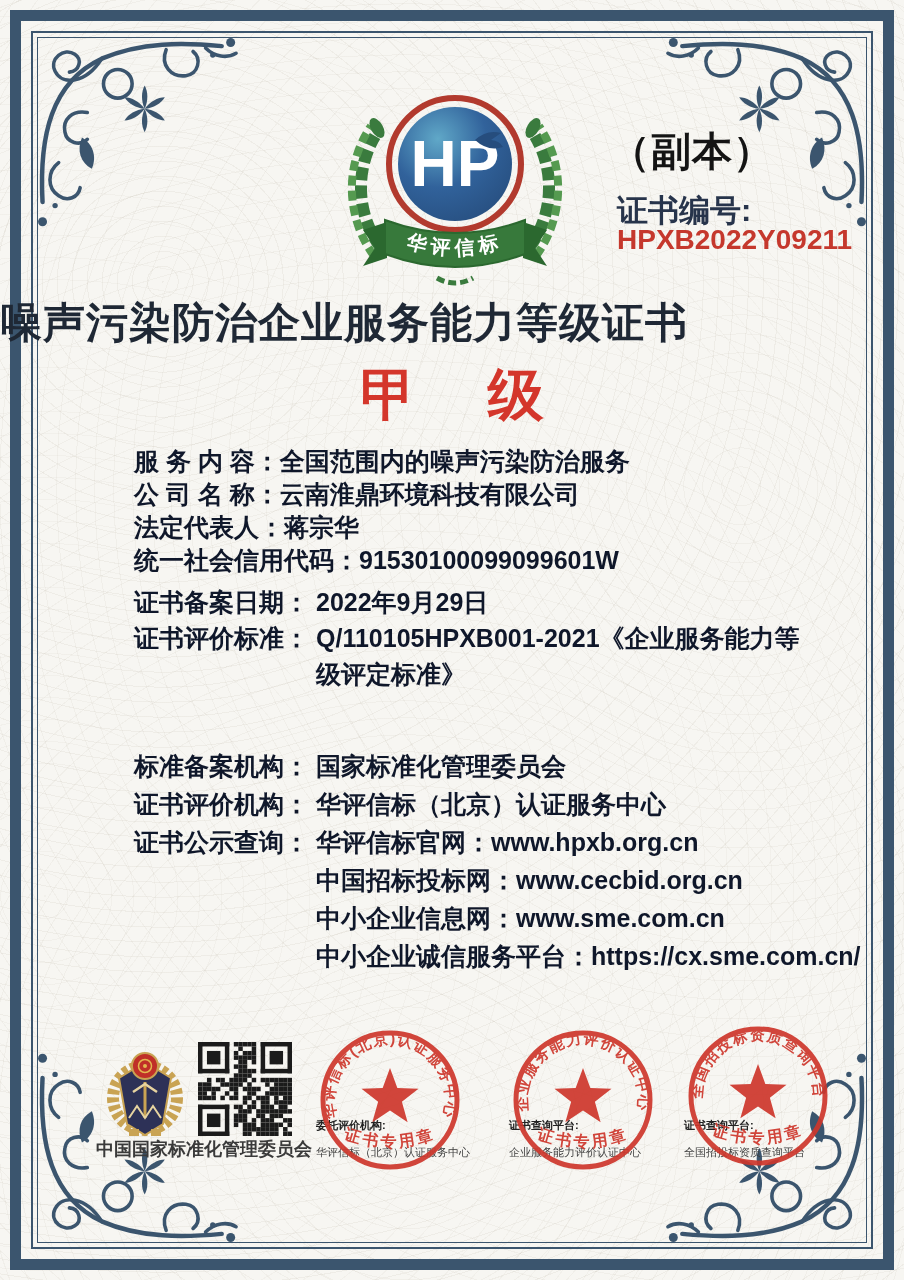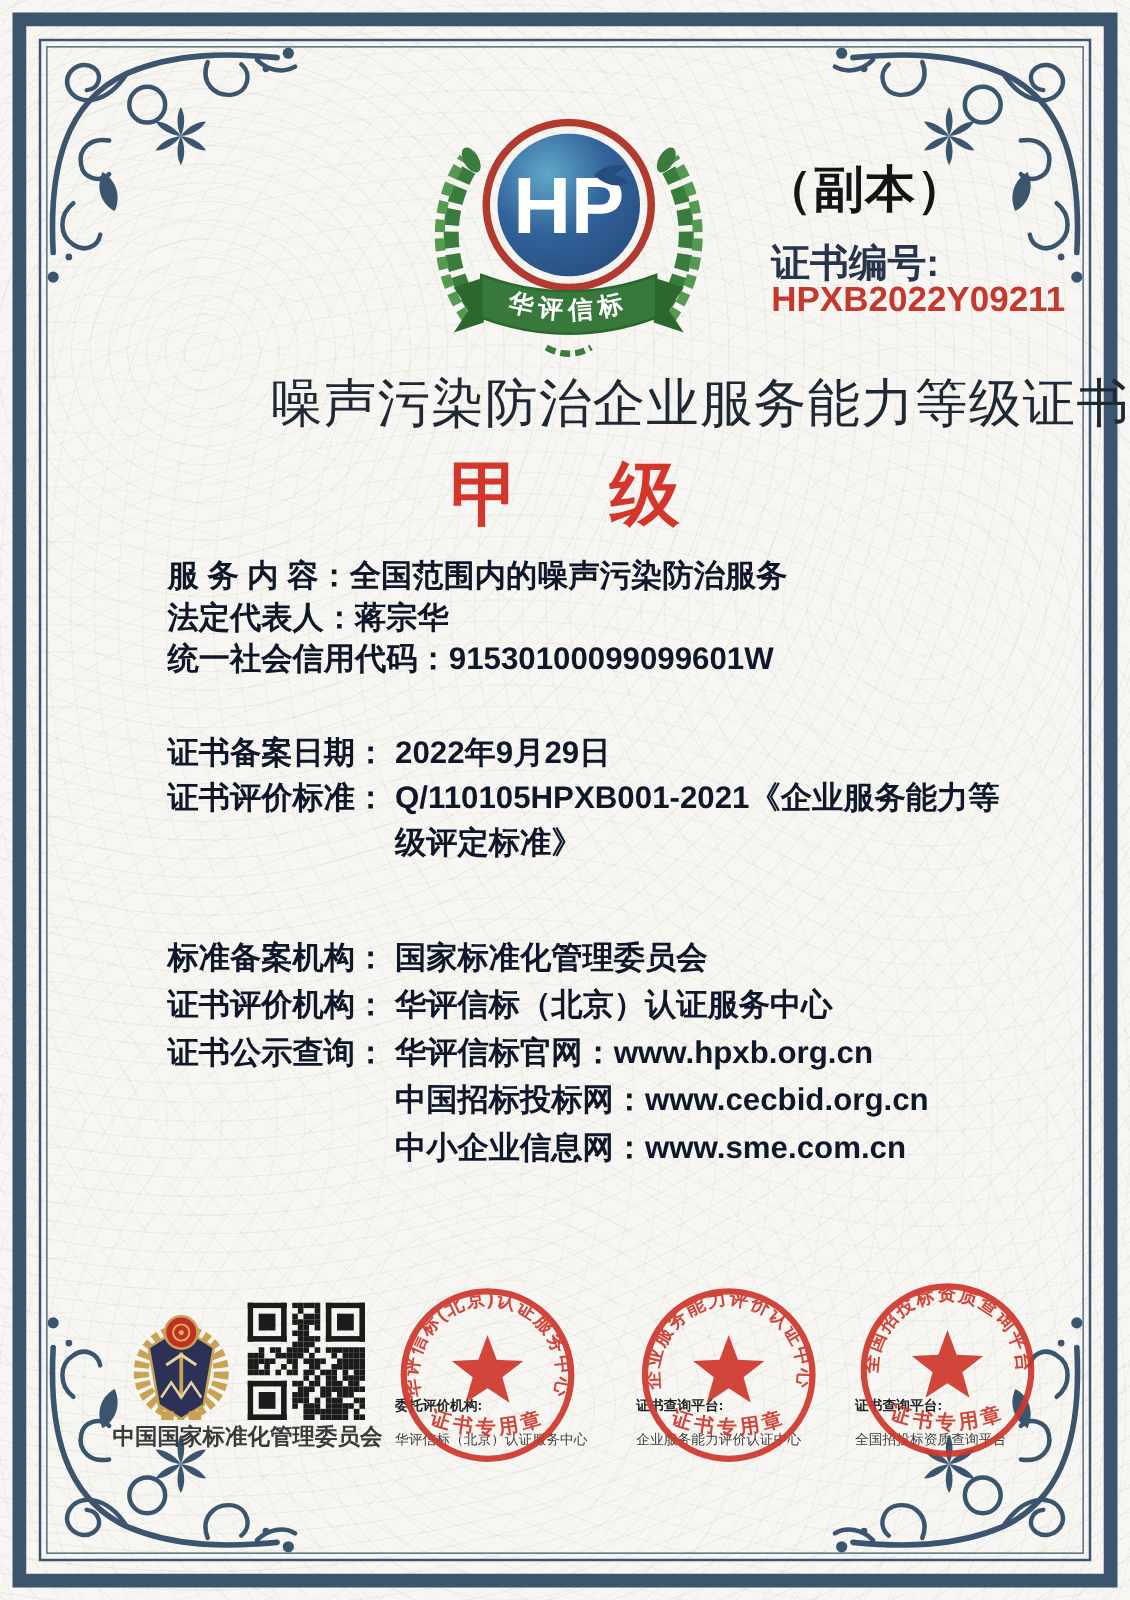--- a/index.html
+++ b/index.html
@@ -26,36 +26,36 @@
   .corner.bl{left:30px;bottom:30px;transform:scaleY(-1);}
   .corner.br{right:30px;bottom:30px;transform:scale(-1,-1);}
 
   .abs{position:absolute;}
   .logo{left:341px;top:86px;}
 
   .copy-label{left:610px;top:124px;font-size:40px;font-weight:700;color:#141414;letter-spacing:1px;}
   .certno-label{left:617px;top:190px;font-size:31px;font-weight:700;color:#27344b;}
   .certno{left:617px;top:224px;font-size:28px;font-weight:700;color:#c5382d;}
 
-  .title{left:0;top:295px;width:100%;text-align:right;font-size:42px;font-weight:400;color:#1f2835;letter-spacing:1px;}
+  .title{left:0;top:295px;width:100%;text-align:left;font-size:42px;font-weight:700;color:#1f2835;letter-spacing:1px;}
   .grade{left:0;top:358px;width:100%;text-align:center;font-size:56px;font-weight:800;color:#d4362b;letter-spacing:28px;text-indent:28px;}
 
   .block{position:absolute;left:134px;font-size:25px;font-weight:600;color:#0f172a;}
   .block1{top:445px;line-height:33px;}
   .block2{top:584px;line-height:36px;}
   .block3{top:747px;line-height:38px;}
   .info-row{display:flex;align-items:flex-start;}
   .info-label{white-space:pre;flex:none;}
   .block2 .info-label,.block3 .info-label{display:inline-block;min-width:182px;}
   .info-value{white-space:pre;}
   .info-value.wrap{white-space:normal;max-width:508px;}
 
   .emblem{left:101px;top:1044px;}
   .qr{left:198px;top:1042px;}
-  .committee-caption{left:84px;top:1137px;width:228px;text-align:center;font-size:18px;font-weight:600;color:#3a3a3a;}
+  .committee-caption{left:84px;top:1137px;width:228px;text-align:right;font-size:18px;font-weight:600;color:#3a3a3a;}
 
   .seal{position:absolute;z-index:3;opacity:.92;}
   .seal text{font-weight:700;font-family:"Liberation Sans",sans-serif;}
   .seal .ring{font-size:15px;letter-spacing:1.5px;fill:#ce372c;}
   .seal .btm{font-size:16px;letter-spacing:3px;fill:#ce372c;}
   .seal1{left:317px;top:1027px;}
   .seal2{left:510px;top:1027px;}
   .seal3{left:685px;top:1023px;}
 
   .seal-cap{position:absolute;z-index:2;font-size:11px;line-height:27px;white-space:nowrap;}
@@ -226,20 +226,24 @@
 
   <div class="abs title">噪声污染防治企业服务能力等级证书</div>
   <div class="abs grade">甲 级</div>
 
   <div class="block block1">
     <div class="info-row">
       <span class="info-label">服 务 内 容：</span>
       <span class="info-value">全国范围内的噪声污染防治服务</span>
     </div>
     <div class="info-row">
+      <span class="info-label">公 司 名 称：</span>
+      <span class="info-value">云南淮鼎环境科技有限公司</span>
+    </div>
+    <div class="info-row">
       <span class="info-label">法定代表人：</span>
       <span class="info-value">蒋宗华</span>
     </div>
     <div class="info-row">
       <span class="info-label">统一社会信用代码：</span>
       <span class="info-value">91530100099099601W</span>
     </div>
   </div>
 
   <div class="block block2">
@@ -266,20 +270,24 @@
       <span class="info-label">证书公示查询：</span>
       <span class="info-value">华评信标官网：www.hpxb.org.cn</span>
     </div>
     <div class="info-row">
       <span class="info-label"></span>
       <span class="info-value">中国招标投标网：www.cecbid.org.cn</span>
     </div>
     <div class="info-row">
       <span class="info-label"></span>
       <span class="info-value">中小企业信息网：www.sme.com.cn</span>
+    </div>
+    <div class="info-row">
+      <span class="info-label"></span>
+      <span class="info-value">中小企业诚信服务平台：https://cx.sme.com.cn/</span>
     </div>
   </div>
 
   <svg class="abs emblem" width="88" height="96" viewBox="0 0 88 96">
     <circle cx="44" cy="54" r="32" fill="none" stroke="#c9a353" stroke-width="12" stroke-dasharray="5 3"></circle>
     <path d="M44,18 L70,34 L62,80 L44,91 L26,80 L18,34 Z" fill="#2d3157" stroke="#c9a353" stroke-width="2"></path>
     <path d="M44,38 v36" stroke="#c9a353" stroke-width="3" fill="none"></path>
     <path d="M32,48 l12,-8 12,8" stroke="#e6d3a0" stroke-width="2.5" fill="none"></path>
     <path d="M28,74 l8,-12 8,12 8,-12 8,12" stroke="#e6d3a0" stroke-width="2" fill="none"></path>
     <circle cx="44" cy="22" r="13" fill="#c03028" stroke="#c9a353" stroke-width="2"></circle>

